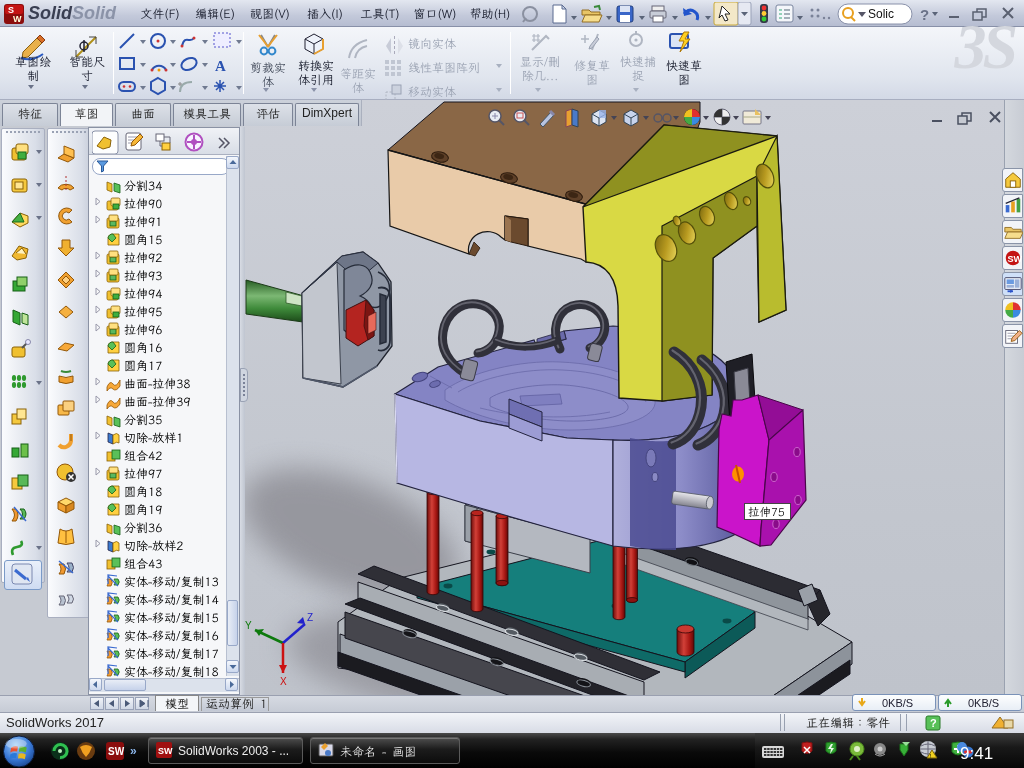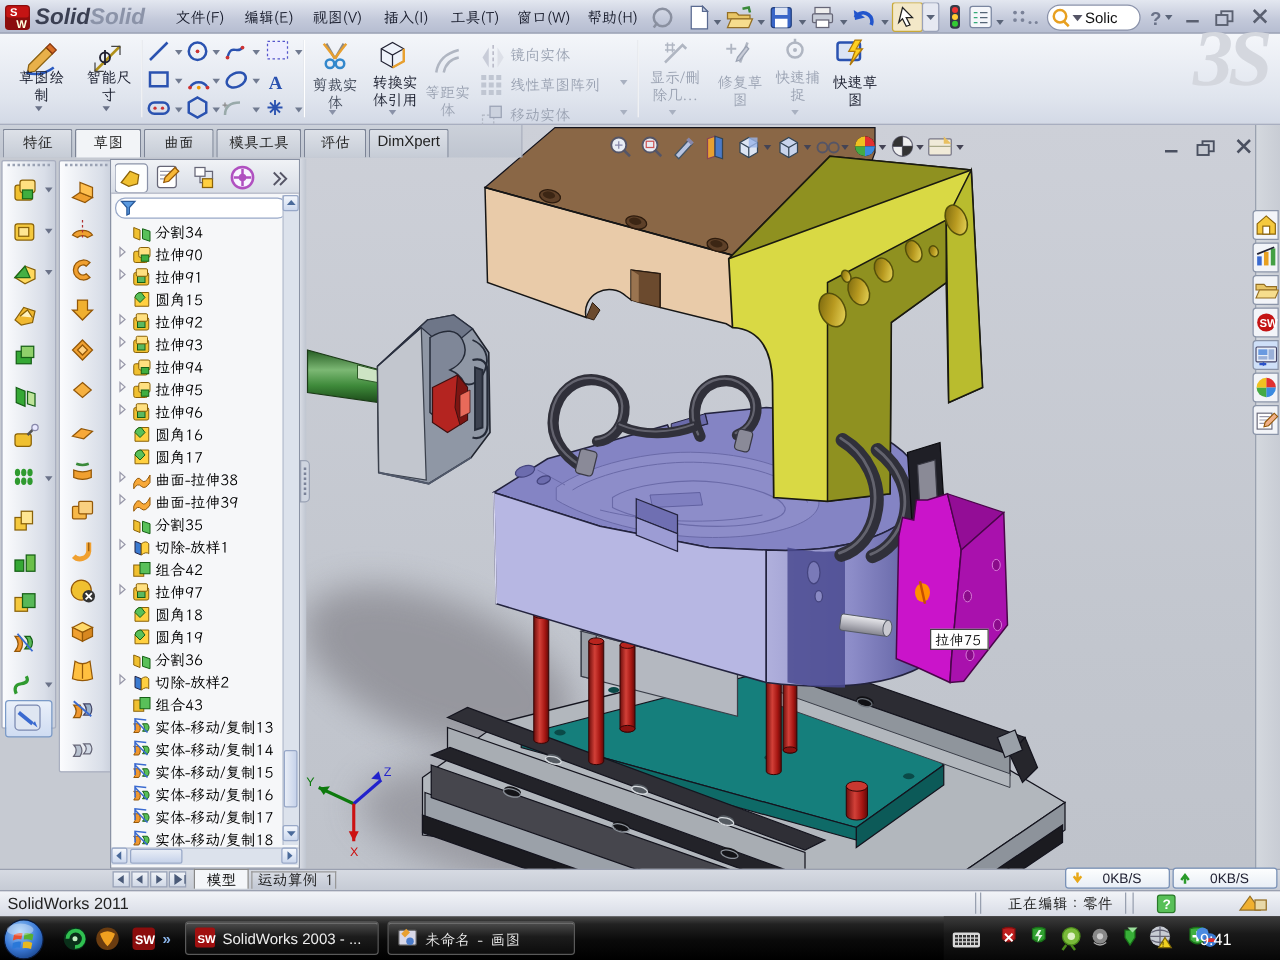--- a/index.html
+++ b/index.html
@@ -1,19 +1,19 @@
 <!DOCTYPE html>
 <html><head><meta charset="utf-8"><style>
 *{margin:0;padding:0;box-sizing:border-box}
 html,body{width:1024px;height:768px;overflow:hidden;font-family:"Liberation Sans",sans-serif;}
 body{position:relative;background:#c6cad2;}
 .abs{position:absolute}
 .menubar{left:0;top:0;width:1024px;height:27px;background:linear-gradient(#e3e7f0,#c3c9da 60%,#b6bdd1);border-bottom:1px solid #8890a8;}
 .cmdbar{left:0;top:27px;width:1024px;height:73px;background:linear-gradient(#f4f6fa,#e0e5ee 70%,#d3d9e6);border-bottom:1px solid #a8aec0;}
-.tabstrip{left:0;top:100px;width:418px;height:26px;background:linear-gradient(#ccd1da,#bfc5d0);border-right:1px solid #aab0be;}
+.tabstrip{left:0;top:100px;width:362px;height:26px;background:linear-gradient(#ccd1da,#bfc5d0);border-right:1px solid #aab0be;}
 .tab{position:absolute;top:3px;height:23px;border:1px solid #7c8496;border-bottom:none;background:linear-gradient(#dde1e8,#c6ccd6);border-radius:2px 2px 0 0;}
 .tab.act{background:#f2f4f7;z-index:2}
 .vsep{position:absolute;width:1px;background:#b4bac8;border-right:1px solid #fff}
 .lt-col{position:absolute;width:44px;background:linear-gradient(90deg,#fbfcfe,#e8ebf1 45%,#d9dee8 80%,#c9cfdb);border:1px solid #a9afc0;border-radius:2px;}
 .treepanel{left:88px;top:127px;width:152px;height:568px;background:#f6f7f9;border:1px solid #8a92a4;}
 .viewport{left:240px;top:100px;width:764px;height:595px;background:linear-gradient(#cdd0d8,#c2c6ce 70%,#bfc3cb);}
 .rightpane{left:1004px;top:100px;width:20px;height:595px;background:linear-gradient(90deg,#d4d8de,#c8ccd4);border-left:1px solid #9aa2b0;}
 .statusbar{left:0;top:712px;width:1024px;height:21px;background:linear-gradient(#f2f4f8,#d8dce6);border-top:1px solid #9aa0b0;}
 .taskbar{left:0;top:733px;width:1024px;height:35px;background:linear-gradient(#4a4a4a,#222 18%,#0a0a0a 55%,#000);}
 .tbtn{position:absolute;top:4px;height:27px;border-radius:3px;border:1px solid #5a5a5a;background:linear-gradient(#4e4e4e,#1c1c1c 45%,#0c0c0c);box-shadow:inset 0 1px 0 #777;}
@@ -867,21 +867,21 @@
 <div class="abs" style="left:201px;top:697px;width:68px;height:14px;background:linear-gradient(#d8dce4,#c2c8d4);border:1px solid #999;border-bottom:none"></div>
 <div class="abs" style="left:852px;top:694px;width:84px;height:17px;background:linear-gradient(#fdfefe,#e8eef6);border:1px solid #7a92b8;border-radius:3px"></div>
 <div class="abs" style="left:938px;top:694px;width:84px;height:17px;background:linear-gradient(#fdfefe,#e8eef6);border:1px solid #7a92b8;border-radius:3px"></div>
 <svg class="abs" style="left:852px;top:694px" width="170" height="17" viewBox="0 0 170 17">
     <path d="M10 4 l0 6 m-3 -3 l3 4 3 -4" stroke="#e8a818" stroke-width="2" fill="none"></path>
     <path d="M96 13 l0 -6 m-3 3 l3 -4 3 4" stroke="#2a9a2a" stroke-width="2" fill="none"></path>
     <text x="30" y="12.5" font-size="11" fill="#223" font-family="Liberation Sans">0KB/S</text>
     <text x="116" y="12.5" font-size="11" fill="#223" font-family="Liberation Sans">0KB/S</text>
   </svg>
 <div class="abs statusbar"></div>
-<div class="abs" style="left:6px;top:715px;font-size:13px;color:#222">SolidWorks 2011</div>
+<div class="abs" style="left:6px;top:715px;font-size:13px;color:#222">SolidWorks 2017</div>
 <div class="abs" style="left:780px;top:714px;width:1px;height:17px;background:#98a0b0"></div>
 <div class="abs" style="left:784px;top:714px;width:1px;height:17px;background:#98a0b0"></div>
 <div class="abs" style="left:900px;top:714px;width:1px;height:17px;background:#98a0b0"></div>
 <div class="abs" style="left:906px;top:714px;width:1px;height:17px;background:#98a0b0"></div>
 <svg class="abs" style="left:925px;top:715px" width="16" height="16" viewBox="0 0 16 16">
     <rect x="1" y="1" width="14" height="14" rx="2" fill="#58c058" stroke="#2a7a2a"></rect>
     <text x="5" y="12" font-size="11" font-weight="bold" fill="#fff" font-family="Liberation Sans">?</text>
   </svg>
 <svg class="abs" style="left:990px;top:714px" width="26" height="17" viewBox="0 0 26 17">
     <path d="M2 14 L10 3 L18 14 Z" fill="#f0b030" stroke="#946f25"></path>
@@ -1031,21 +1031,21 @@
     <circle cx="166" cy="9" r="8" fill="#c8ccd4"></circle>
     <path d="M159 6 q7 -4 14 0 M159 12 q7 4 14 0 M166 1 l0 16 M158 9 l16 0" stroke="#667" fill="none"></path>
     <path d="M170 10 l5 8 -10 0 z" fill="#f0d020" stroke="#806808"></path>
     <text x="167.5" y="17.5" font-size="6" fill="#000" font-family="Liberation Sans">!</text>
     <path d="M190 3 q6 -2 12 0 l0 9 q-6 6 -12 0 z" fill="#40b040" stroke="#187018"></path>
     <path d="M196 5 l0 8 m-4 -4 l8 0" stroke="#fff" stroke-width="2"></path>
     <circle cx="200" cy="7" r="5" fill="#4a8ae0"></circle>
     <circle cx="206" cy="12" r="5.5" fill="#3a78d0"></circle>
     <rect x="202" y="10.5" width="8" height="3" fill="#e03030" rx="1.5"></rect>
   </svg>
-<div class="abs" style="left:960px;top:744px;z-index:6;font-size:13px;color:#fff">9:41</div>
+<div class="abs" style="left:960px;top:744px;z-index:6;font-size:17px;color:#fff">9:41</div>
 <svg class="abs" style="left:0;top:0;z-index:90;pointer-events:none" width="1024" height="768" viewBox="0 0 1024 768">
     <defs>
       <path id="g0" d="M4.1 -6.5 7.8 -6.7Q7.5 -5.8 7 -4.9Q6.6 -4.1 6 -3.4Q5.5 -4 5 -4.8Q4.4 -5.7 4.1 -6.5ZM8.8 -6.7 11 -6.9Q11.2 -6.9 11.2 -7.1Q11.2 -7.1 11.1 -7.3Q11 -7.4 10.8 -7.5Q10.6 -7.6 10.5 -7.6Q10.4 -7.6 10.4 -7.6Q10.2 -7.6 10 -7.5Q9.9 -7.5 9.8 -7.5L6.3 -7.3L6.4 -9.1Q6.4 -9.3 6.1 -9.4Q5.8 -9.5 5.5 -9.5Q5.4 -9.5 5.4 -9.4Q5.4 -9.3 5.4 -9.3Q5.5 -9 5.5 -8.8L5.6 -7.3L1.9 -7H1.8Q1.7 -7 1.5 -7.1Q1.4 -7.1 1.2 -7.1Q1.2 -7.1 1.2 -7.1Q1.2 -7.1 1.2 -7.1Q1.1 -7.1 1.1 -7Q1.1 -7 1.1 -6.9Q1.1 -6.9 1.1 -6.8Q1.2 -6.8 1.2 -6.7Q1.3 -6.5 1.5 -6.4Q1.6 -6.3 1.8 -6.3Q1.9 -6.3 2 -6.3Q2.1 -6.3 2.2 -6.4L3.3 -6.4Q3.5 -5.9 3.9 -5.2Q4.2 -4.5 4.7 -3.9Q5.1 -3.3 5.5 -2.8Q5 -2.2 4.2 -1.6Q3.5 -0.9 2.6 -0.4Q1.8 0.2 0.9 0.6Q0.7 0.8 0.7 0.9Q0.7 1 0.8 1Q1 1 1.5 0.8Q2.1 0.6 2.8 0.2Q3.6 -0.2 4.4 -0.8Q5.3 -1.4 6 -2.2Q7 -1.2 8.2 -0.4Q9.3 0.4 10.7 1Q10.7 1 10.7 1.1Q10.7 1.1 10.8 1.1Q10.9 1.1 11.1 0.9Q11.2 0.8 11.4 0.7Q11.5 0.5 11.5 0.5Q11.5 0.4 11.3 0.3Q9.9 -0.3 8.7 -1.1Q7.5 -1.9 6.6 -2.8Q7.2 -3.6 7.8 -4.7Q8.4 -5.7 8.8 -6.7Z"></path>
       <path id="g1" d="M2.4 -5.3 2.4 -0.2Q2.4 0.1 2.3 0.5Q2.3 0.5 2.3 0.6Q2.3 0.7 2.4 0.8Q2.5 0.9 2.7 1Q2.8 1.1 2.9 1.1Q3.2 1.1 3.2 0.9V-6.3Q3.4 -6.7 3.7 -7.1Q3.9 -7.6 4.1 -8Q4.3 -8.3 4.4 -8.6Q4.5 -8.9 4.5 -9Q4.5 -9.1 4.4 -9.2Q4.2 -9.3 4 -9.4Q3.8 -9.5 3.7 -9.5Q3.6 -9.5 3.6 -9.4Q3.6 -9.4 3.6 -9.4Q3.6 -9.3 3.6 -9.3Q3.6 -9.3 3.6 -9.2Q3.6 -9.2 3.6 -9.1Q3.6 -8.9 3.4 -8.4Q3.2 -7.8 2.8 -7.1Q2.4 -6.3 1.8 -5.5Q1.2 -4.6 0.6 -3.8Q0.4 -3.6 0.4 -3.5Q0.4 -3.4 0.5 -3.4Q0.6 -3.4 0.9 -3.7Q1.2 -3.9 1.7 -4.4Q2.1 -4.8 2.4 -5.3ZM8 -3.2 11.4 -3.4Q11.5 -3.4 11.6 -3.4Q11.7 -3.5 11.7 -3.5Q11.7 -3.7 11.6 -3.8Q11.4 -3.9 11.3 -4Q11.1 -4.2 11.1 -4.2Q11 -4.2 11 -4.1Q10.8 -4.1 10.7 -4.1Q10.5 -4.1 10.4 -4.1L8 -3.9V-6.2L10.2 -6.3Q10.3 -6.3 10.4 -6.4Q10.5 -6.4 10.5 -6.5Q10.5 -6.6 10.4 -6.7Q10.3 -6.8 10.1 -7Q10 -7.1 9.9 -7.1Q9.8 -7.1 9.8 -7.1Q9.6 -7 9.3 -7L8 -6.9V-9.3Q8 -9.5 7.9 -9.5Q7.7 -9.6 7.6 -9.7Q7.4 -9.7 7.3 -9.7L7.2 -9.8Q7 -9.8 7 -9.7Q7 -9.6 7.1 -9.5Q7.2 -9.3 7.2 -9V-6.8L5.9 -6.7Q6 -6.9 6.1 -7.2Q6.2 -7.4 6.3 -7.6Q6.4 -7.8 6.4 -7.8Q6.4 -8 6.2 -8.1Q6 -8.3 5.8 -8.4Q5.6 -8.5 5.5 -8.5Q5.4 -8.5 5.4 -8.4Q5.4 -8.4 5.4 -8.3Q5.4 -8.3 5.4 -8.3Q5.4 -8.2 5.4 -8.2Q5.4 -8.1 5.4 -8.1Q5.4 -7.8 5.3 -7.3Q5.2 -6.9 5 -6.4Q4.8 -5.9 4.6 -5.5Q4.4 -5.1 4.2 -4.7Q4.1 -4.5 4.1 -4.4Q4.1 -4.4 4.2 -4.4Q4.2 -4.4 4.3 -4.5Q4.5 -4.5 4.8 -4.9Q5.1 -5.3 5.6 -6.1L7.2 -6.2V-3.9L4.4 -3.8H4.4Q4.2 -3.8 4.1 -3.8Q3.9 -3.8 3.8 -3.9Q3.8 -3.9 3.7 -3.9Q3.7 -3.9 3.7 -3.8Q3.7 -3.8 3.7 -3.7Q3.8 -3.5 3.9 -3.3Q4 -3.1 4.2 -3.1Q4.4 -3.1 4.4 -3.1Q4.5 -3.1 4.5 -3.1Q4.6 -3.1 4.7 -3.1L7.2 -3.2V-0.1Q7.2 0.1 7.2 0.3Q7.2 0.5 7.1 0.7Q7.1 0.7 7.1 0.7Q7.1 0.9 7.3 1.1Q7.6 1.2 7.8 1.2Q8 1.2 8 0.9Z"></path>
       <path id="g2" d="M3.6 1.9Q3.5 1.9 3.2 1.7Q2.5 1 1.9 -0.2Q1.2 -1.7 1.2 -3.5Q1.2 -5.2 1.9 -6.8Q2.5 -8.4 3.2 -9.2Q3.5 -9.5 3.6 -9.5Q3.9 -9.5 3.9 -9.3Q3.9 -9.2 3.8 -9.1Q3 -8.2 2.6 -6.5Q2.1 -4.8 2.1 -3.5Q2.1 -2.2 2.5 -0.7Q3 0.7 3.7 1.5Q3.8 1.5 3.8 1.7Q3.8 1.9 3.6 1.9Z"></path>
       <path id="g3" d="M2.1 -0Q2.1 0.1 1.9 0.1Q1.7 0.1 1.5 0Q1.2 -0.1 1.2 -0.2L1.3 -1.3V-4.1Q1.1 -4.2 1 -4.4Q0.9 -4.6 0.9 -4.7Q0.9 -4.8 1 -4.8H1.1Q1.2 -4.8 1.3 -4.8V-7.6L1.2 -8.2Q1.2 -8.4 1.4 -8.4Q1.6 -8.4 1.8 -8.3Q2 -8.2 2 -8.2L5.3 -8.4Q5.6 -8.5 5.9 -8.5Q6.2 -8.5 6.3 -8.5Q6.4 -8.5 6.6 -8.3Q6.7 -8.1 6.7 -7.9Q6.7 -7.7 6.5 -7.7H5.8Q5.5 -7.7 5.3 -7.7L2.1 -7.5V-4.8L4.6 -5Q4.9 -5 5.2 -5.1Q5.5 -5.1 5.6 -5.1Q5.8 -5.1 5.9 -4.9Q6 -4.7 6 -4.5Q6 -4.3 5.9 -4.3H5.1Q4.8 -4.3 4.6 -4.3L2.1 -4.1V-1.3Z"></path>
       <path id="g4" d="M0.6 1.9Q0.4 1.9 0.4 1.7Q0.4 1.5 0.5 1.5Q1.2 0.7 1.7 -0.7Q2.1 -2.2 2.1 -3.5Q2.1 -4.8 1.6 -6.5Q1.2 -8.2 0.4 -9.1Q0.3 -9.2 0.3 -9.3Q0.3 -9.5 0.5 -9.5Q0.7 -9.5 1 -9.2Q1.6 -8.4 2.3 -7Q3 -5.2 3 -3.5Q3 -1.7 2.3 -0.3Q1.7 1 1 1.7Q0.7 1.9 0.6 1.9Z"></path>
       <path id="g5" d="M10.3 -1.8 10.3 0.2Q10 0.1 9.8 -0Q9.6 -0.1 9.5 -0.1Q9.5 -0.1 9.5 -0.1Q9.5 0 9.6 0.2Q9.7 0.4 9.8 0.6Q10 0.8 10.2 0.9Q10.3 1 10.4 1Q10.6 1 10.7 0.9Q10.9 0.8 10.9 0.4Q10.9 0.3 10.9 0.3Q10.9 0.2 10.9 0.1L10.9 -3.7Q10.9 -3.8 11 -3.8Q11 -3.9 11 -4Q11 -4 10.9 -4.2Q10.8 -4.4 10.5 -4.4H10.4L6.6 -4.2Q6.4 -4.3 6.2 -4.3Q6.1 -4.4 6 -4.4Q6 -4.4 5.9 -4.4Q5.9 -4.4 5.9 -4.4Q5.9 -4.5 5.9 -4.7Q6 -4.9 6 -5L10.5 -5.3Q10.6 -5.3 10.7 -5.3Q10.8 -5.3 10.8 -5.4Q10.8 -5.5 10.7 -5.6Q10.7 -5.7 10.5 -5.9L10.7 -6.8Q10.7 -6.8 10.7 -6.9Q10.7 -7 10.7 -7Q10.7 -7.2 10.6 -7.3Q10.4 -7.4 10.2 -7.4H10.1L6 -7.2V-7.8Q7.2 -7.9 8.2 -8.2Q9.2 -8.4 10.1 -8.7Q10.3 -8.7 10.3 -8.9Q10.3 -9 10.2 -9.2Q10.2 -9.3 10 -9.5Q9.9 -9.6 9.8 -9.6Q9.7 -9.6 9.7 -9.5Q9.5 -9.3 9.3 -9.2Q8.6 -9 7.8 -8.7Q7 -8.5 6 -8.3Q5.7 -8.5 5.5 -8.5Q5.3 -8.6 5.2 -8.6Q5.1 -8.6 5.1 -8.5Q5.1 -8.5 5.1 -8.4Q5.1 -8.4 5.1 -8.3Q5.2 -8.1 5.2 -8Q5.3 -7.8 5.3 -7.5Q5.3 -7.2 5.3 -6.6Q5.3 -6.3 5.3 -5.7Q5.3 -5.1 5.2 -4.4Q5.1 -3.6 5 -2.8Q4.9 -2 4.7 -1.2Q4.6 -0.7 4.5 -0.4Q4.3 -0.1 4.2 0.2Q4.2 0.3 4.1 0.4Q4.1 0.5 4.1 0.6Q4.1 0.7 4.2 0.7Q4.3 0.7 4.5 0.4Q4.7 0 5 -0.6Q5.3 -1.2 5.5 -2.1Q5.8 -2.9 5.9 -4L5.9 -4.1L5.9 -4Q6 -3.9 6 -3.7Q6 -3.6 6 -3.4L5.9 -0.3Q5.9 -0.1 5.9 0Q5.9 0.2 5.9 0.4Q5.9 0.4 5.9 0.4Q5.9 0.4 5.9 0.5Q5.9 0.7 6 0.8Q6.1 0.9 6.3 0.9L6.4 0.9Q6.5 0.9 6.6 0.9Q6.6 0.8 6.6 0.7V-1.7L7.4 -1.7V-0.8Q7.4 -0.6 7.4 -0.4Q7.4 -0.2 7.4 0Q7.3 0 7.3 0.1Q7.3 0.3 7.6 0.4Q7.8 0.5 7.8 0.5Q8 0.5 8 0.2L8 -1.7L8.7 -1.7L8.7 -0.9Q8.7 -0.6 8.7 -0.5Q8.7 -0.3 8.7 -0Q8.7 -0 8.7 0Q8.7 0 8.7 0Q8.7 0.2 8.8 0.3Q8.9 0.4 9 0.4Q9.2 0.4 9.2 0.4Q9.3 0.4 9.3 0.2L9.4 -1.8ZM9.9 -6.8 9.8 -5.9 6 -5.7Q6 -5.9 6 -6.1Q6 -6.3 6 -6.5ZM10.3 -3.8 10.3 -2.4 9.4 -2.4 9.4 -3.7ZM8.8 -3.7 8.7 -2.4 8 -2.3 8 -3.7ZM7.4 -3.6V-2.3L6.6 -2.3V-3.6ZM3.3 -3.7Q3.1 -3.6 2.9 -3.6Q4.1 -5.3 4.8 -6.6Q4.8 -6.7 4.8 -6.8Q4.8 -7.1 4.4 -7.3Q4.2 -7.4 4.2 -7.4Q4.1 -7.4 4.1 -7.3Q4.1 -7.1 4 -7Q4 -6.6 3.5 -5.7L3.3 -5.5Q3 -5.7 2.5 -6L2.3 -6.2Q3 -7.3 3.4 -8Q3.8 -8.7 3.8 -9Q3.8 -9.2 3.4 -9.5Q3.2 -9.6 3.2 -9.6Q3.1 -9.6 3.1 -9.5V-9.3Q3.1 -9.1 2.9 -8.5Q2.7 -8 1.7 -6.5Q1.6 -6.5 1.6 -6.5Q1.4 -6.6 1.3 -6.6Q1.2 -6.6 1.1 -6.4Q1 -6.2 1 -6.1Q1.1 -6 1.2 -5.9Q2.1 -5.5 3 -4.9Q2.6 -4.2 2.1 -3.4Q1.8 -3.4 1.5 -3.4L1.4 -3.5Q1.3 -3.5 1.3 -3.4Q1.3 -3.3 1.3 -3.1Q1.4 -2.9 1.6 -2.7Q1.6 -2.6 1.8 -2.6Q1.9 -2.6 2.6 -2.8Q3.2 -3 3.9 -3.3Q4.7 -3.6 4.7 -3.8Q4.7 -3.9 4.5 -3.9Q4.4 -3.9 4.1 -3.8Q3.8 -3.8 3.3 -3.7ZM2.7 -1.3 1.5 -0.9Q1.2 -0.7 1 -0.7L0.9 -0.7Q0.8 -0.7 0.8 -0.7Q0.8 -0.6 0.9 -0.4Q1 -0.2 1.2 -0.1Q1.3 0.1 1.4 0.1Q1.7 0 3.1 -0.9Q4.6 -1.8 4.6 -2.1Q4.6 -2.1 4.5 -2.1Q4.4 -2.1 4 -1.9Q3.6 -1.7 2.7 -1.3Z"></path>
       <path id="g6" d="M9.2 -2.6V-1.9Q8 -1.6 6.9 -1.5V-2.5ZM9.2 -4V-3.1L6.9 -3L6.9 -3.9ZM9.2 -5.4V-4.6L6.9 -4.5V-5.3ZM4.9 -5.8Q4.9 -5.8 4.9 -5.8Q4.9 -5.5 5.2 -5.3Q5.3 -5.2 5.5 -5.2H5.7Q5.8 -5.2 5.9 -5.2L6.2 -5.2L6.2 -1.4L5.4 -1.3Q5.3 -1.3 5.2 -1.3H5Q4.8 -1.3 4.7 -1.4Q4.6 -1.4 4.5 -1.4Q4.5 -1.4 4.5 -1.3Q4.5 -1.3 4.5 -1.2Q4.6 -0.9 4.8 -0.7Q5.1 -0.5 5.2 -0.5Q5.4 -0.5 6.5 -0.7Q7.6 -0.9 9.2 -1.3V-0.5Q9.2 0.1 9.2 0.3Q9.1 0.6 9.1 0.7Q9.1 0.8 9.3 1Q9.5 1.2 9.7 1.2Q9.9 1.2 9.9 0.9L9.9 -1.5Q11.3 -1.9 11.5 -2Q11.6 -2.1 11.6 -2.2Q11.6 -2.3 11.5 -2.3H11.3L9.9 -2L9.9 -5.4L11.1 -5.5Q11.2 -5.5 11.2 -5.6Q11.2 -5.8 10.8 -6Q10.7 -6.1 10.7 -6.1Q10.6 -6.1 10.5 -6.1Q10.3 -6 9.9 -6L5.7 -5.8H5.5Q5.2 -5.8 4.9 -5.8ZM9.4 -8.4 9.3 -7.3 6.6 -7.1 6.5 -8.3ZM9.9 -7.3 10.1 -8.4Q10.1 -8.5 10.2 -8.5Q10.2 -8.6 10.2 -8.7Q10.2 -8.8 10 -8.9Q9.9 -9 9.7 -9L9.5 -9L6.5 -8.8Q5.8 -9 5.7 -9Q5.6 -9 5.6 -9Q5.6 -9 5.7 -8.8Q5.8 -8.6 5.8 -8.3L6 -7.2Q6 -7.2 6 -7.1V-6.9Q6 -6.8 6 -6.7V-6.6Q6 -6.5 6 -6.4Q6.1 -6.4 6.2 -6.3Q6.4 -6.2 6.5 -6.2Q6.7 -6.2 6.7 -6.4V-6.5L6.7 -6.6L10 -6.8Q10.1 -6.8 10.2 -6.8Q10.2 -6.8 10.2 -6.9Q10.2 -7 9.9 -7.3ZM3.9 0.9 3.9 -2.1Q4.4 -2.4 5.1 -2.8Q5.4 -2.9 5.4 -3.1Q5.4 -3.2 5.2 -3.2Q5.1 -3.2 4.7 -3Q4.3 -2.8 3.9 -2.7L3.9 -3.9L4.8 -4Q5.1 -4.1 5 -4.2Q5 -4.3 5 -4.4Q4.7 -4.8 4.4 -4.7Q4.3 -4.6 4.2 -4.6L3.9 -4.6L3.9 -5.8Q3.9 -6.1 3.4 -6.2Q3.3 -6.2 3.1 -6.2Q3 -6.2 3 -6.2Q3 -6.1 3.1 -6Q3.2 -5.8 3.2 -5.6V-4.5L2.4 -4.4Q2.3 -4.4 2.2 -4.4L2.5 -5.1Q2.9 -6.2 3.1 -7L5.2 -7.1Q5.5 -7.2 5.5 -7.3Q5.5 -7.5 5.2 -7.7Q5 -7.8 4.9 -7.8Q4.8 -7.8 4.7 -7.8Q4.5 -7.7 4.3 -7.7L3.2 -7.6Q3.5 -8.6 3.6 -9Q3.6 -9.2 3.6 -9.3Q3.5 -9.4 3.3 -9.5Q3 -9.6 2.9 -9.6Q2.7 -9.6 2.8 -9.3Q2.8 -9.1 2.8 -9Q2.8 -8.8 2.5 -7.6L1.6 -7.5H1.5Q1.2 -7.5 1.1 -7.6Q1 -7.6 1 -7.6Q0.9 -7.6 0.9 -7.5Q0.9 -7.5 0.9 -7.3Q1 -7.1 1.2 -7Q1.2 -6.9 1.5 -6.9L1.8 -6.9L2.3 -6.9Q2 -5.8 1.3 -4.1Q1.3 -4.1 1.3 -4Q1.2 -3.8 1.4 -3.8Q1.6 -3.7 1.7 -3.7L2 -3.7L2.4 -3.8H2.5L3.2 -3.9V-2.4Q1.7 -1.9 1.3 -1.8Q1 -1.7 0.8 -1.7Q0.6 -1.7 0.6 -1.6Q0.6 -1.5 0.9 -1.2Q1.1 -1 1.2 -1Q1.4 -0.9 1.9 -1.2Q2.5 -1.4 3.2 -1.7V-0.2Q3.2 0.1 3.1 0.6V0.7Q3.1 1.1 3.6 1.2L3.6 1.2H3.7Q3.9 1.2 3.9 0.9Z"></path>
       <path id="g7" d="M2.3 0Q2.1 0 2 0.1Q1.9 0.1 1.7 0.1Q1.5 0.1 1.4 -0.1Q1.2 -0.3 1.2 -0.4L1.3 -1V-4.1Q1.1 -4.2 1 -4.4Q0.9 -4.6 0.9 -4.7Q0.9 -4.8 1 -4.8H1.1Q1.2 -4.8 1.3 -4.8V-7.6L1.2 -8.2Q1.2 -8.4 1.4 -8.4Q1.6 -8.4 1.8 -8.3Q2 -8.2 2 -8.2L5.3 -8.4Q5.6 -8.5 5.9 -8.5Q6.2 -8.5 6.3 -8.5Q6.4 -8.5 6.6 -8.3Q6.7 -8.1 6.7 -7.9Q6.7 -7.8 6.5 -7.8H5.8Q5.5 -7.8 5.3 -7.7L2.1 -7.5V-4.8L4.6 -5Q4.9 -5 5.2 -5.1Q5.5 -5.1 5.6 -5.1Q5.8 -5.1 5.9 -4.9Q6 -4.7 6 -4.5Q6 -4.3 5.9 -4.3H5.1Q4.8 -4.3 4.6 -4.3L2.1 -4.1V-0.7L5.7 -0.8Q6.1 -0.8 6.7 -0.8H6.7Q6.8 -0.8 6.9 -0.6Q7.1 -0.4 7.1 -0.2Q7.1 0 6.9 0H6.9Q6.6 -0 5.9 -0H5.7Z"></path>

